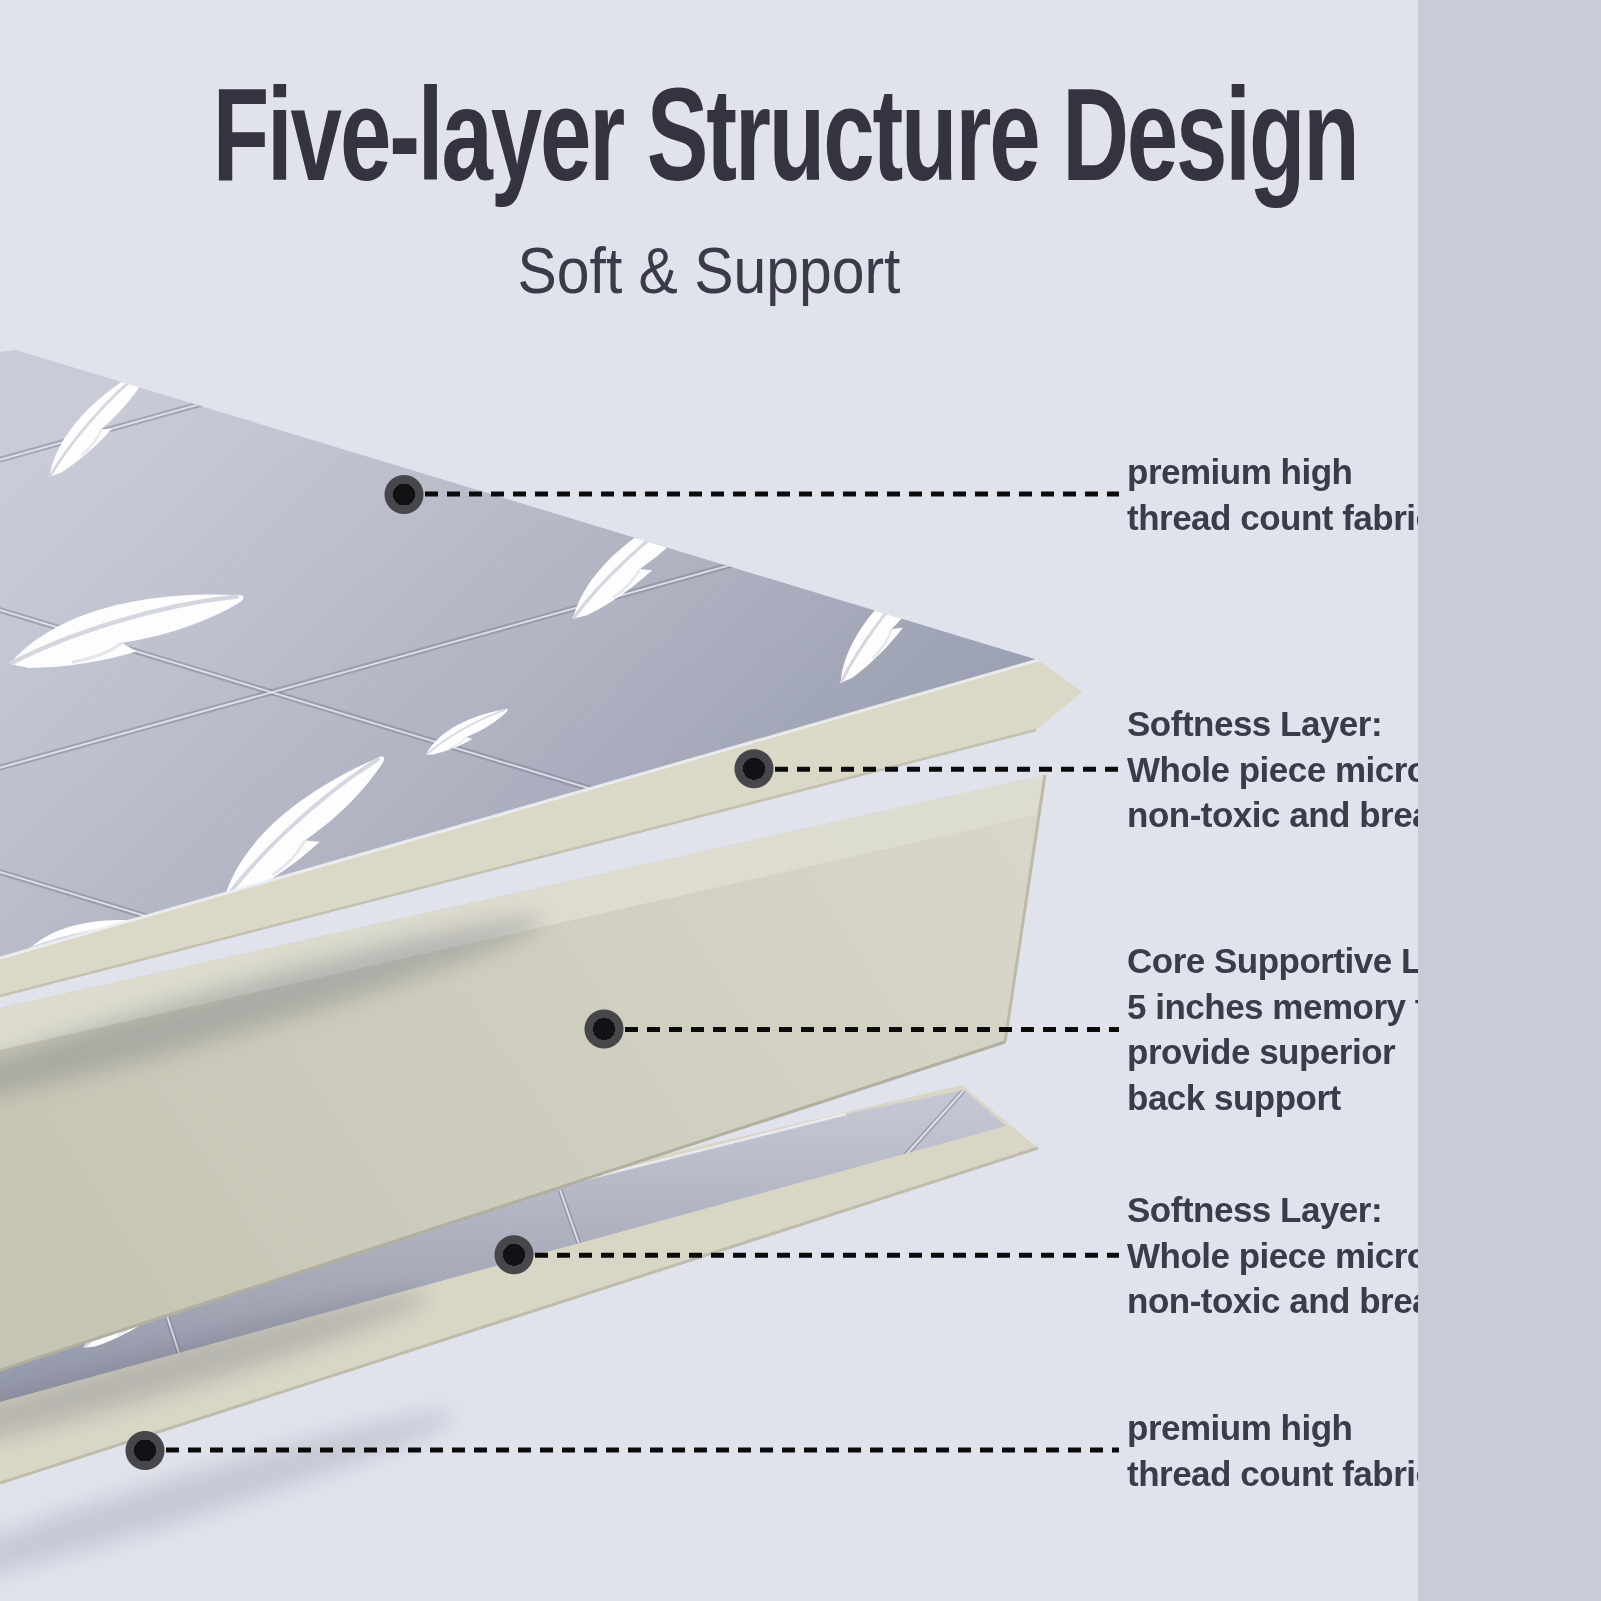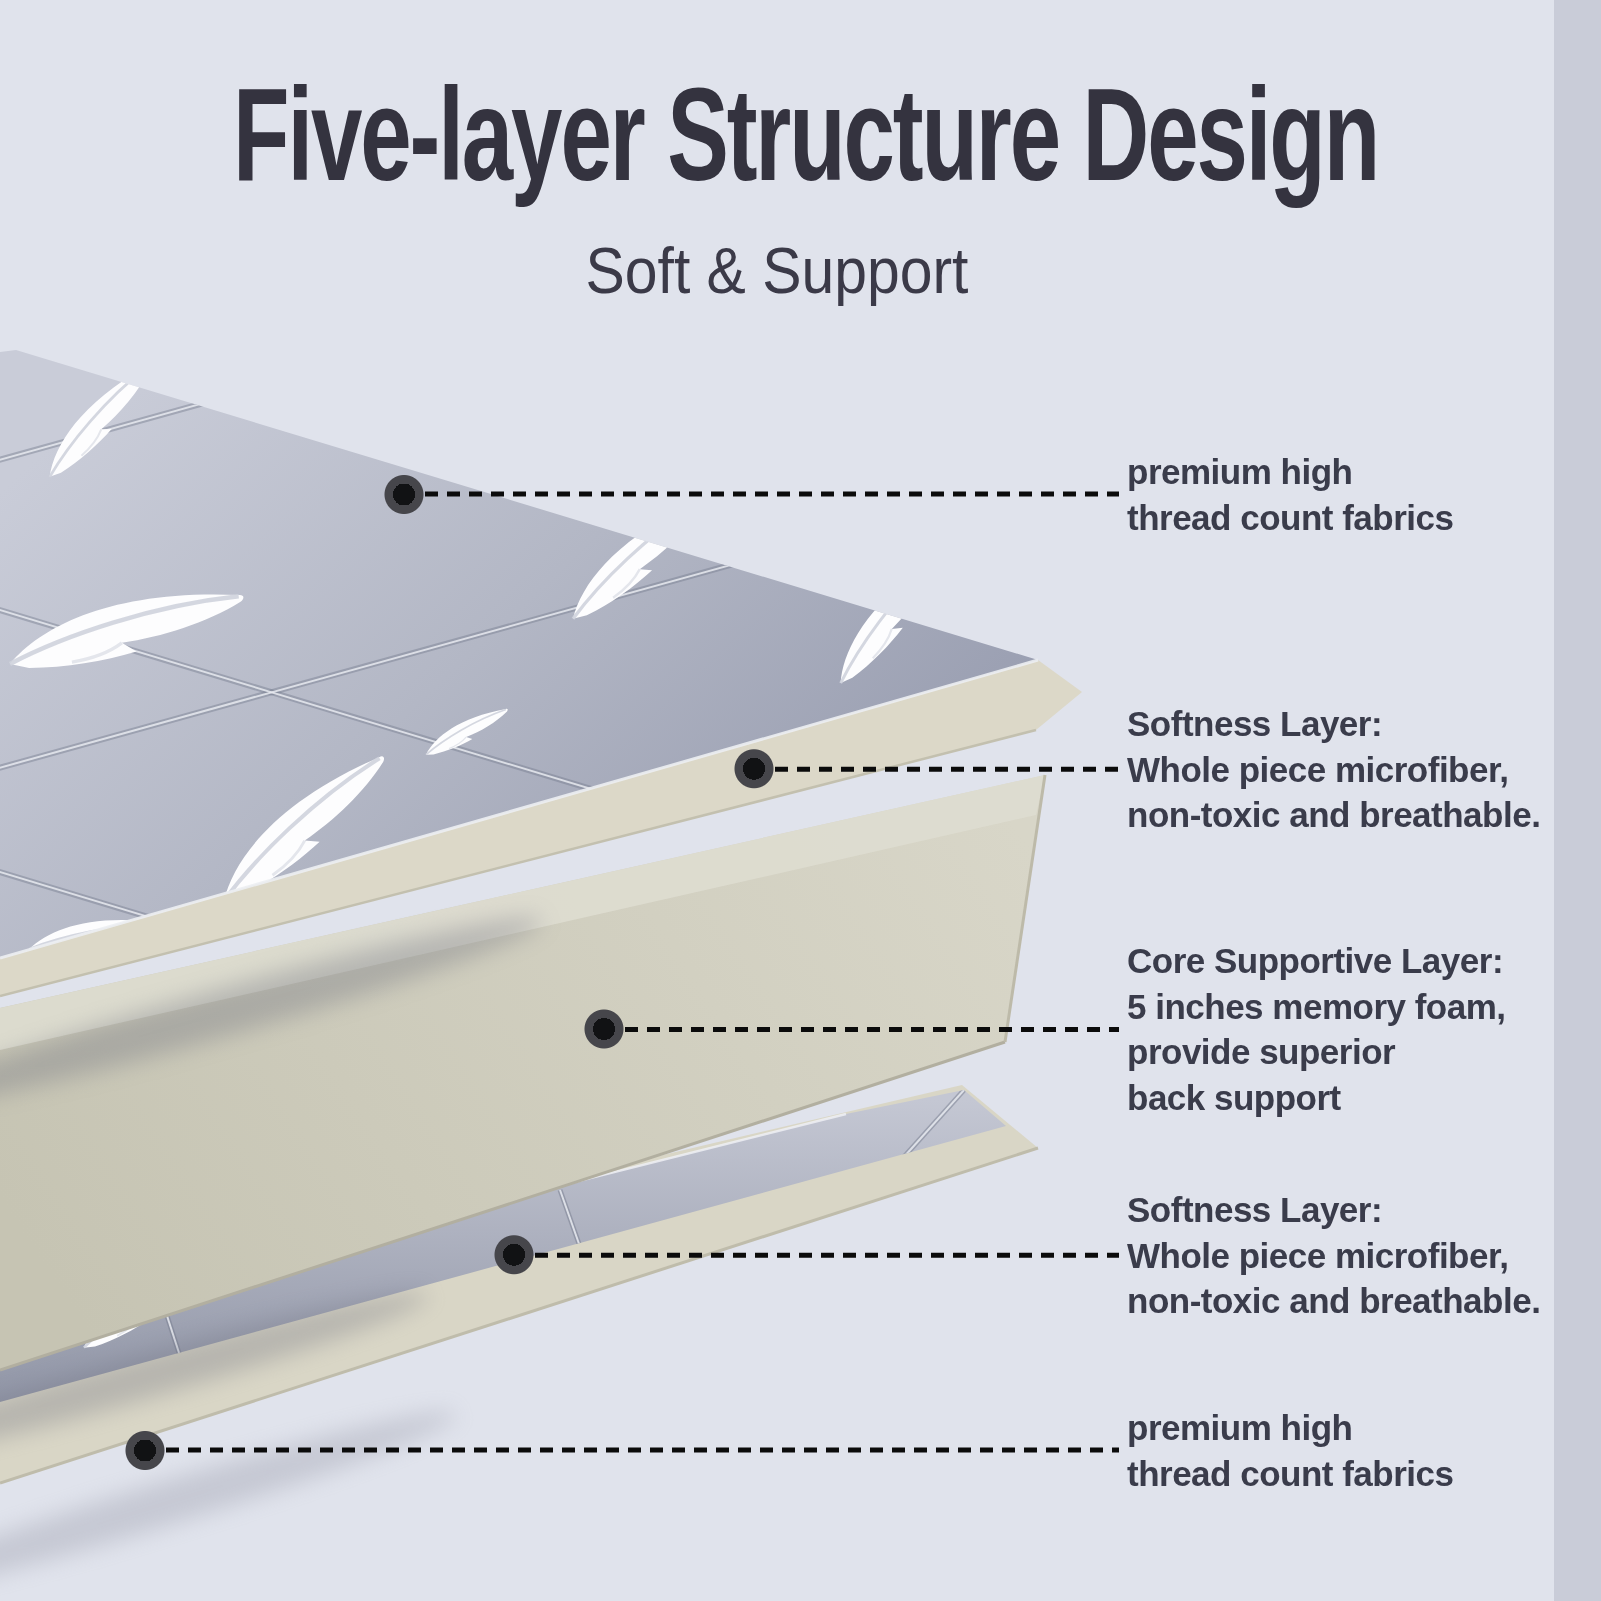--- a/index.html
+++ b/index.html
@@ -1,17 +1,17 @@
 <!DOCTYPE html>
 <html><head>
 <meta charset="utf-8">
 <style>
   html,body{margin:0;padding:0;background:#c9ccd8;}
   #stage{
-    position:relative;width:1554px;height:1601px;overflow:hidden;
+    position:relative;width:1418px;height:1601px;overflow:hidden;
     background:#e0e3ec;
     font-family:"Liberation Sans",sans-serif;
   }
   
   .header{position:absolute;left:0;top:0;width:100%;text-align:center;}
   .title{
     position:absolute;left:0;top:62px;width:100%;
     font-size:132px;font-weight:bold;letter-spacing:-3px;line-height:1.1;
     color:#34333f;transform:scaleX(.70);transform-origin:50% 50%;
     white-space:nowrap;

